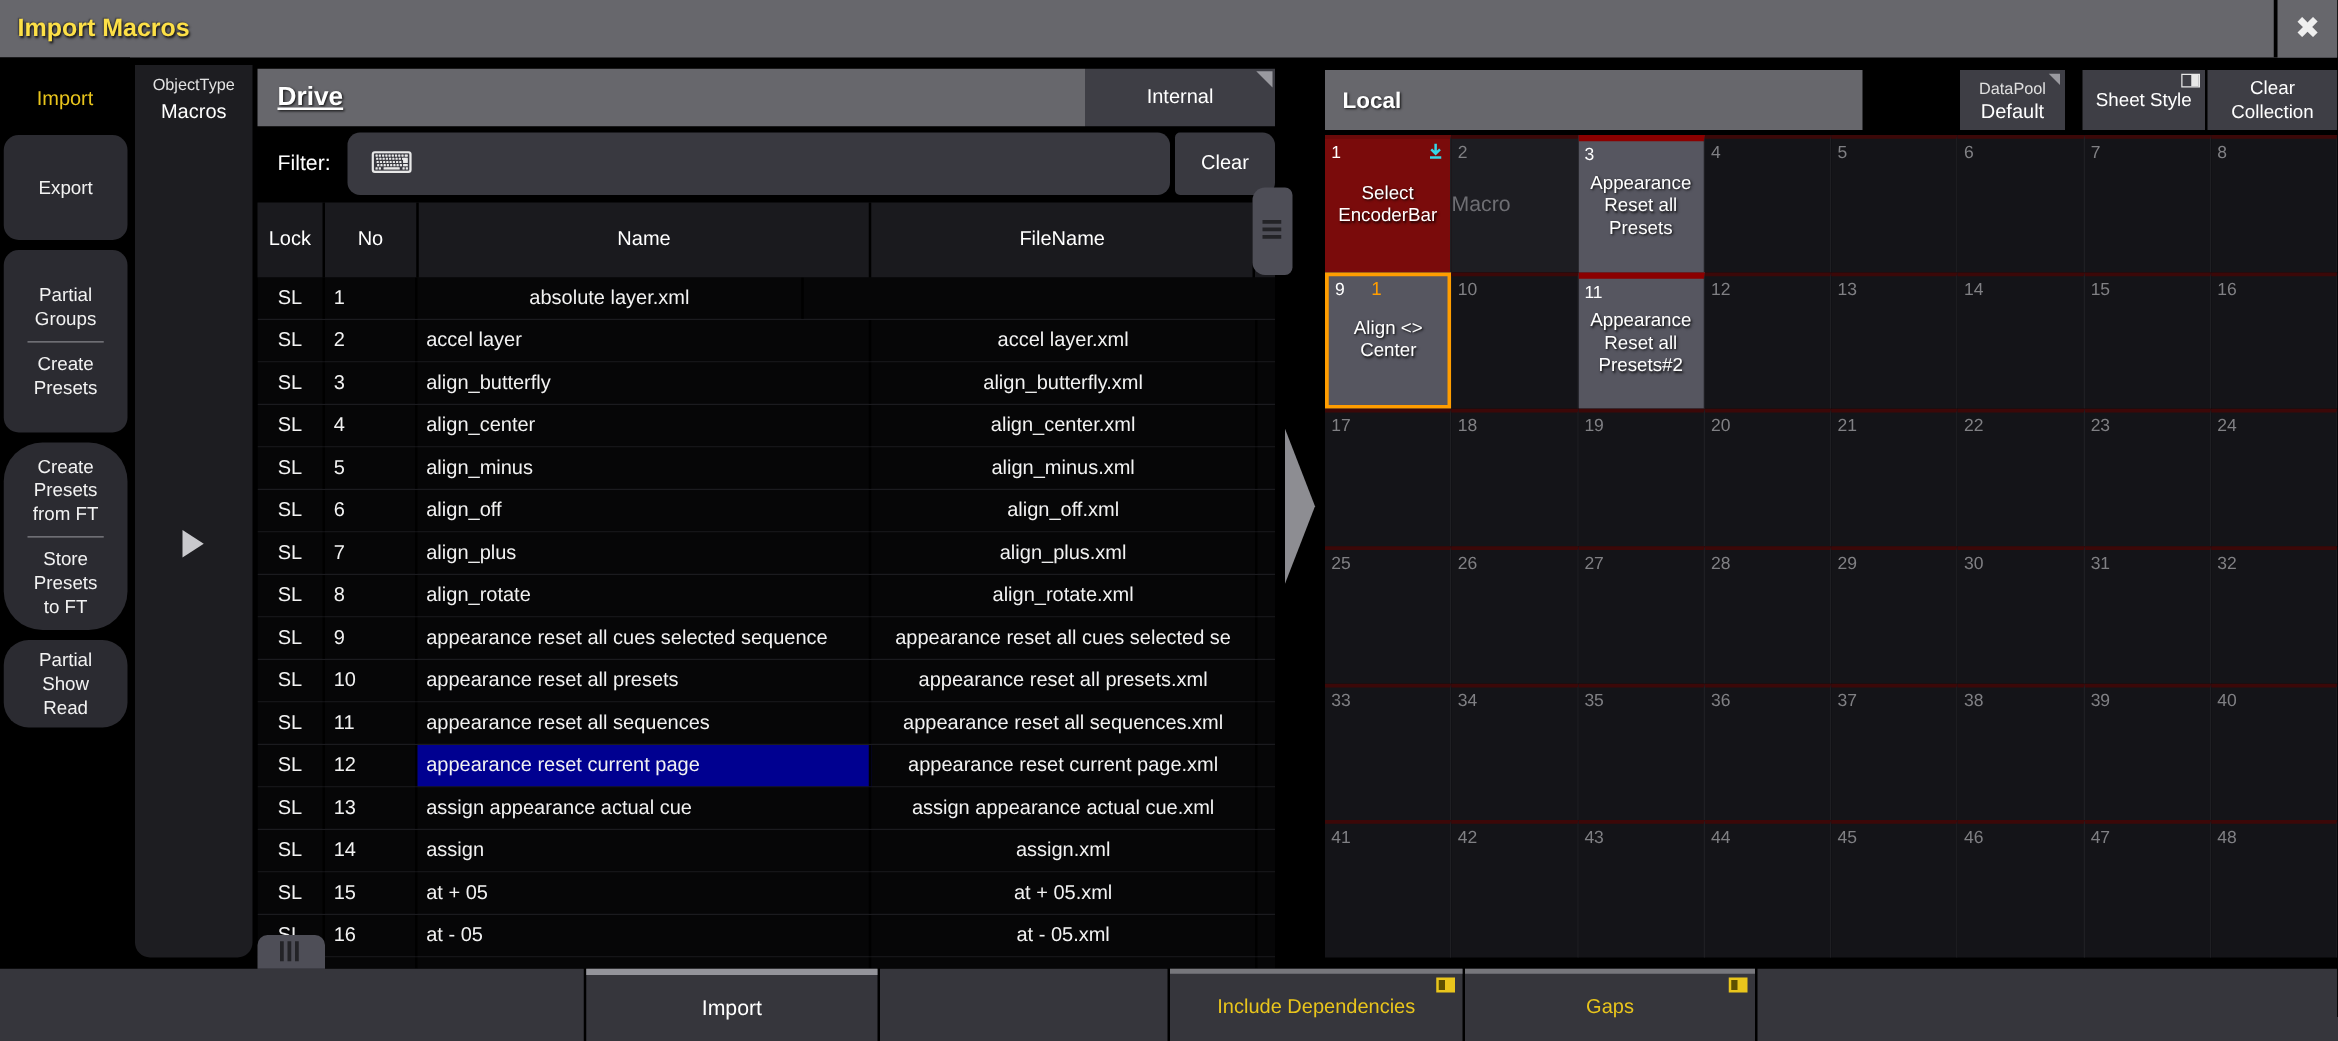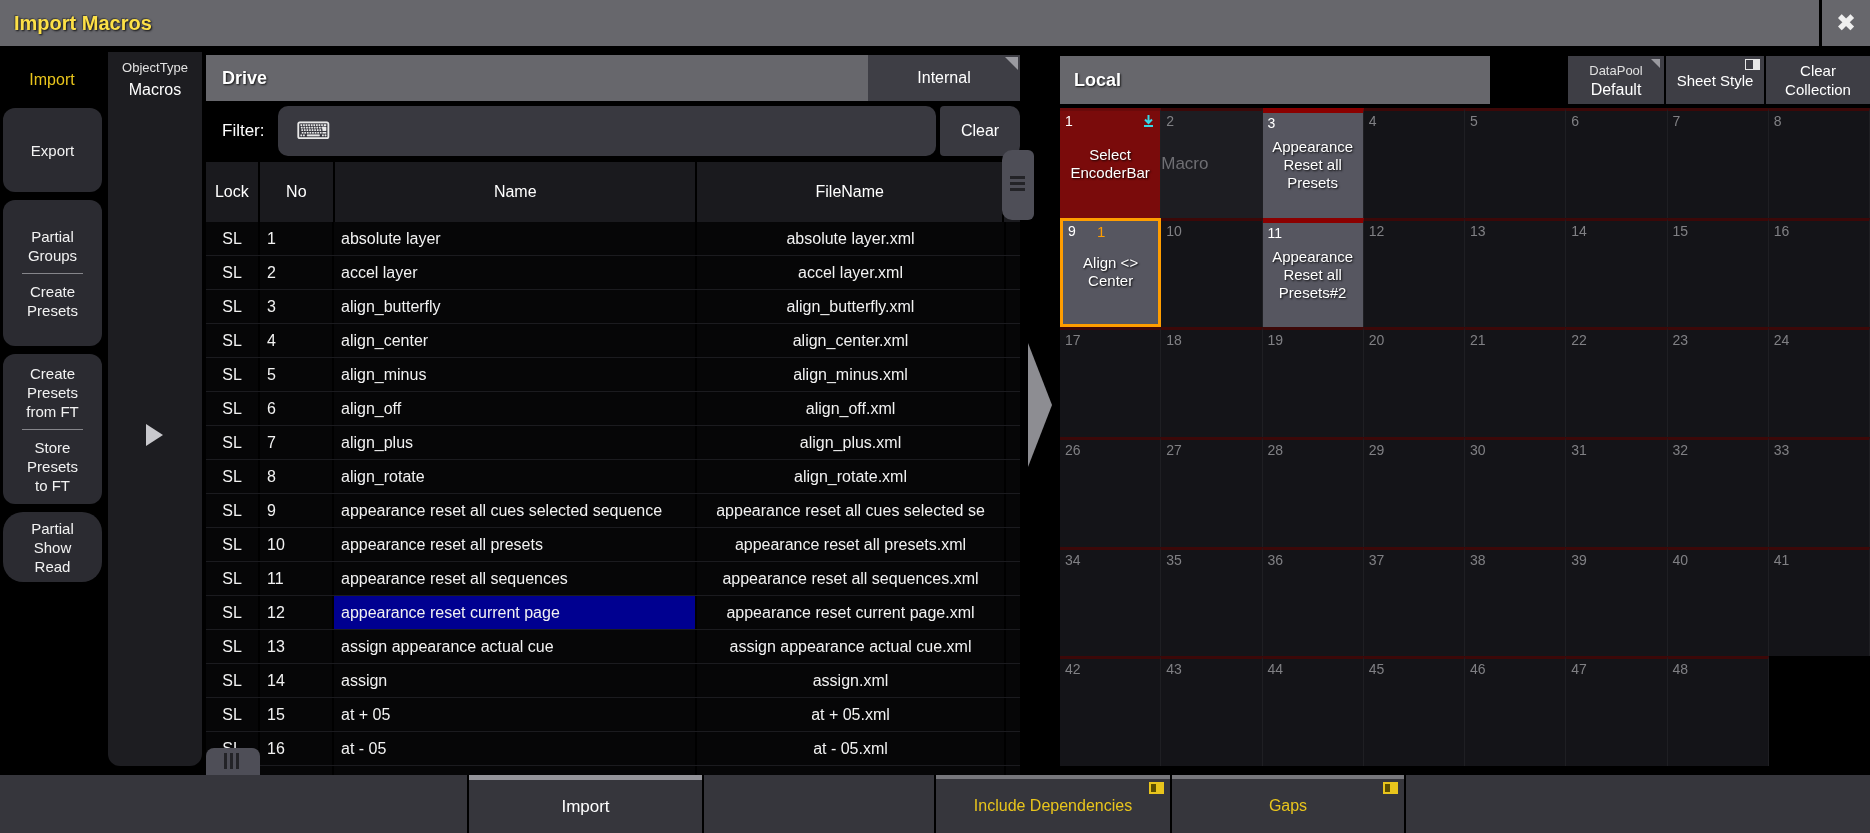--- a/index.html
+++ b/index.html
@@ -13,32 +13,32 @@
   
   .sidebar{position:absolute;left:0;top:46px;width:104px;height:787px;background:#000;}
   .tab-import{position:absolute;left:0;top:16px;width:104px;height:36px;line-height:36px;text-align:center;
               color:#e9c51c;font-size:16px;}
   .sbtn{position:absolute;left:3px;width:99px;background:#2b2b31;border-radius:12px;color:#f2f2f2;
         font-size:15px;text-align:center;display:flex;flex-direction:column;justify-content:center;gap:0;}
   .sbtn .lbl{padding:6px 16px;line-height:19px;}
   .sbtn .divider{height:1px;background:#85858a;width:62%;margin:2px auto;}
   .btn-export{top:62px;height:84px;}
   .btn-grp1{top:154px;height:146px;}
-  .btn-grp2{top:308px;height:150px;}
+  .btn-grp2{top:308px;height:150px;border-radius:31px;}
   .btn-grp3{top:466px;height:70px;border-radius:20px;}
   
   .otpanel{position:absolute;left:108px;top:52px;width:94px;height:714px;background:#1d1d21;border-radius:0 0 12px 12px;}
   .ot-h{margin-top:8px;text-align:center;font-size:13px;color:#e2e2e2;}
   .ot-v{margin-top:6px;text-align:center;font-size:16px;color:#fff;}
   .small-arrow{position:absolute;left:38px;top:372px;width:0;height:0;
                border-left:17px solid #c9c9cd;border-top:11px solid transparent;border-bottom:11px solid transparent;}
   
   .drive-hdr{position:absolute;left:206px;top:55px;width:662px;height:46px;background:#67676c;}
-  .drive-title{position:absolute;left:16px;top:0;line-height:46px;font-size:18px;font-weight:bold;color:#fff;
-               text-shadow:1px 1px 2px rgba(0,0,0,.8);}
+  .drive-title{position:absolute;left:16px;top:0;line-height:46px;font-size:21px;font-weight:bold;color:#fff;
+               text-shadow:1px 1px 2px rgba(0,0,0,.8);text-decoration:underline;}
   .drive-src{position:absolute;left:868px;top:55px;width:152px;height:46px;background:#3e3e45;color:#fff;
              font-size:16px;text-align:center;line-height:46px;cursor:pointer;}
   .corner-tri{position:absolute;top:2px;right:2px;width:0;height:0;border-top:13px solid #9a9aa0;border-left:13px solid transparent;}
   .filter-label{position:absolute;left:222px;top:104px;height:54px;line-height:54px;font-size:17px;color:#fff;}
   .filter-input{position:absolute;left:278px;top:106px;width:658px;height:50px;background:#393940;border-radius:10px;}
   .kbd-icon{position:absolute;left:18px;top:0;line-height:50px;font-size:24px;color:#e8e8e8;}
   .clear-btn{position:absolute;left:940px;top:106px;width:80px;height:50px;background:#393940;border-radius:4px 10px 10px 4px;
              color:#fff;font-size:16px;text-align:center;line-height:50px;cursor:pointer;}
   
   .thead{position:absolute;left:206px;top:162px;width:814px;height:60px;background:#1a1a1e;display:flex;}
@@ -60,21 +60,21 @@
   .hscroll-tab .bars div{width:3px;background:#232327;}
   
   .big-arrow{position:absolute;left:1028px;top:343px;width:0;height:0;
              border-left:24px solid #8d8d92;border-top:62px solid transparent;border-bottom:62px solid transparent;}
   
   .local-hdr{position:absolute;left:1060px;top:56px;width:430px;height:48px;background:#67676c;}
   .local-title{position:absolute;left:14px;top:0;line-height:48px;font-size:18px;font-weight:bold;color:#fff;
                text-shadow:1px 1px 2px rgba(0,0,0,.8);}
   .hbtn{position:absolute;top:56px;height:48px;background:#3e3e45;color:#fff;cursor:pointer;
         display:flex;flex-direction:column;align-items:center;justify-content:center;line-height:19px;text-align:center;}
-  .btn-datapool{left:1568px;width:96px;}
+  .btn-datapool{left:1568px;width:84px;}
   .btn-datapool .sub{font-size:13px;color:#e0e0e0;}
   .btn-datapool .val{font-size:16px;}
   .btn-sheet{left:1666px;width:98px;font-size:15px;}
   .btn-clearcol{left:1766px;width:104px;font-size:15px;}
   .sheet-icon{position:absolute;top:3px;right:4px;width:13px;height:9px;border:1px solid #e8e8e8;background:transparent;}
   .sheet-icon::after{content:"";position:absolute;right:0;top:0;width:6px;height:9px;background:#e8e8e8;}
   .dp-tri{position:absolute;top:3px;right:4px;width:0;height:0;border-top:9px solid #9a9aa0;border-left:9px solid transparent;}
   
   .pool{position:absolute;left:1060px;top:108px;width:810px;height:658px;display:grid;
         grid-template-columns:repeat(8,1fr);grid-template-rows:repeat(6,1fr);background:#000;}
@@ -162,21 +162,20 @@
     <div class="hc c-lock">Lock</div>
     <div class="hc c-no">No</div>
     <div class="hc c-name">Name</div>
     <div class="hc c-file">FileName</div>
     <div class="hc c-pad"></div>
   </div>
   <div class="tbody" id="table-rows">
       <div class="trow">
         <div class="tc c-lock">SL</div>
         <div class="tc c-no">1</div>
-        <div class="tc c-name">absolute layer</div>
         <div class="tc c-file">absolute layer.xml</div>
       </div>
       <div class="trow">
         <div class="tc c-lock">SL</div>
         <div class="tc c-no">2</div>
         <div class="tc c-name">accel layer</div>
         <div class="tc c-file">accel layer.xml</div>
       </div>
       <div class="trow">
         <div class="tc c-lock">SL</div>
@@ -378,20 +377,23 @@
       <div class="pcell">
         <span class="pnum">22</span>
       </div>
       <div class="pcell">
         <span class="pnum">23</span>
       </div>
       <div class="pcell">
         <span class="pnum">24</span>
       </div>
       <div class="pcell">
+        <span class="pnum">25</span>
+      </div>
+      <div class="pcell">
         <span class="pnum">26</span>
       </div>
       <div class="pcell">
         <span class="pnum">27</span>
       </div>
       <div class="pcell">
         <span class="pnum">28</span>
       </div>
       <div class="pcell">
         <span class="pnum">29</span>

